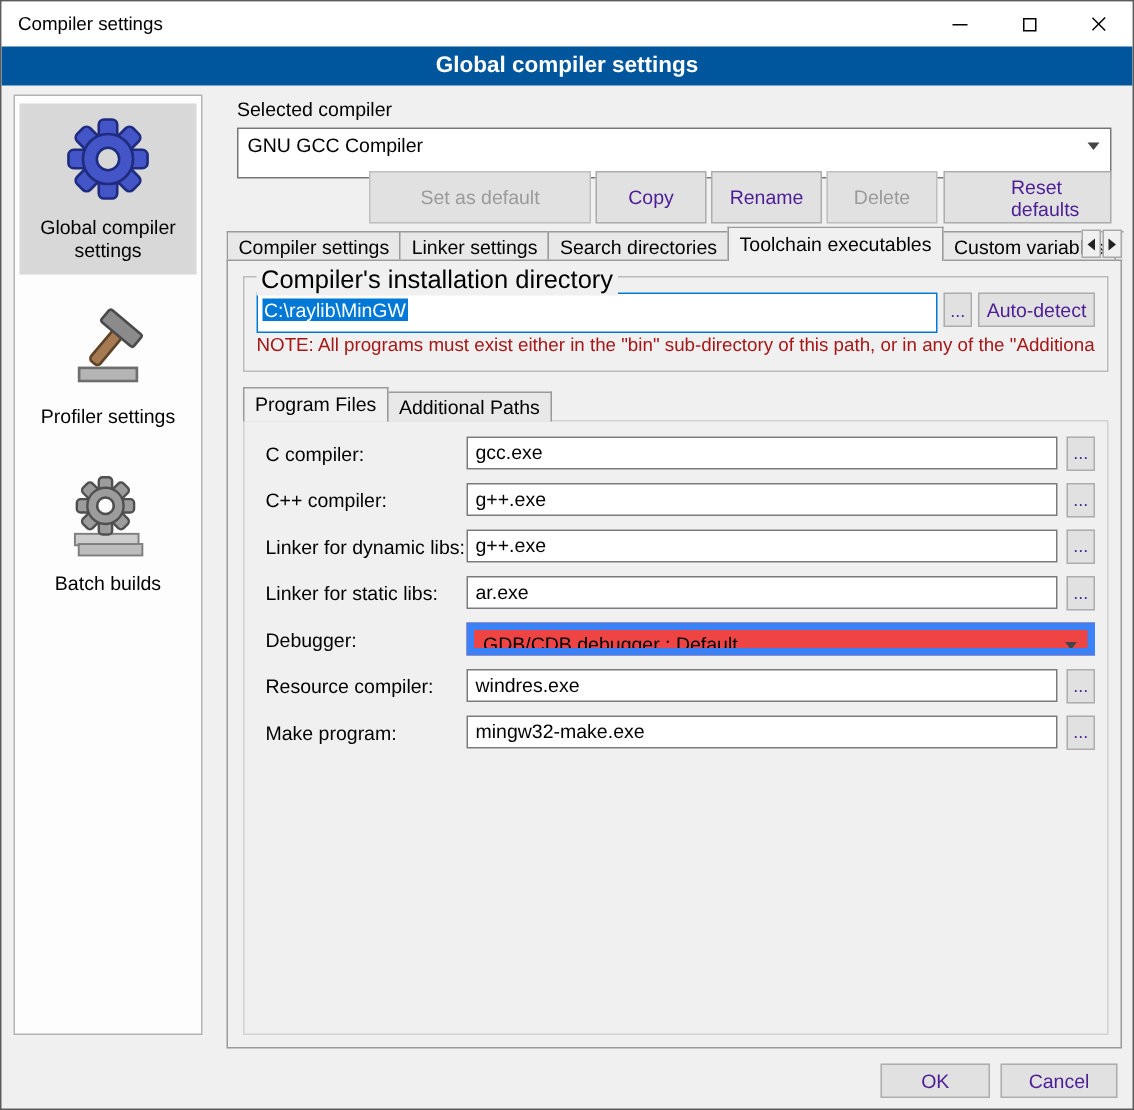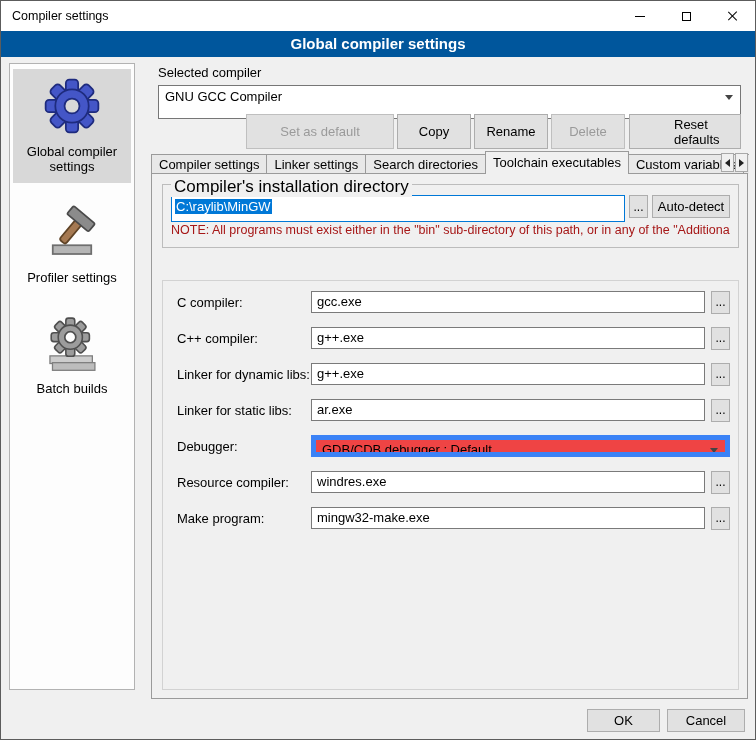--- a/index.html
+++ b/index.html
@@ -37,21 +37,21 @@
 
   
   .sc-label { position:absolute; left:157px; top:64px; }
   .combo { position:relative; background:#fff; border:1px solid #767676; height:34px;
            line-height:21px; padding:0 22px 4px 6px; white-space:nowrap; overflow:hidden; }
   .combo-main { position:absolute; left:157px; top:84px; width:583px; }
   .combo .arr { position:absolute; right:7px; top:9px; width:0; height:0;
                 border-left:4px solid transparent; border-right:4px solid transparent;
                 border-top:5px solid #444; }
   .btn { background:#e1e1e1; border:1px solid #adadad; font-size:13px;
-         display:flex; align-items:center; justify-content:center; color:#000000; }
+         display:flex; align-items:center; justify-content:center; color:#4c1d95; }
   .btn.disabled { color:#9a9a9a; border-color:#bfbfbf; }
   .btn-row { position:absolute; left:157px; top:113px; width:583px; height:35px; display:flex; gap:3px; }
   .b-setdef { margin-left:88px; width:148px; }
   .b-copy,.b-rename,.b-delete { width:74px; }
   .b-reset { margin-left:auto; width:112px;padding-left:44px; }
 
   
   .tabstrip { position:absolute; left:150px; top:150px; width:598px; height:23px;
               display:flex; align-items:flex-end; overflow:hidden; white-space:nowrap; }
   .tab { background:#e8e8e8; border:1px solid #9a9a9a; border-bottom:none; height:20px;
@@ -79,21 +79,21 @@
   .dir-input .sel { background:#0078d7; color:#fff; padding:0 1px; }
   .browse { width:19px; height:23px; font-size:12px; }
   .b-autodetect { width:78px; height:23px; }
   .note { margin-top:5px; color:#a61717; font-size:12.5px; white-space:nowrap; overflow:hidden; }
 
   
   .subtabstrip { position:absolute; left:10px; top:84px; display:flex; align-items:flex-end; height:23px; }
   .subpanel { position:absolute; left:10px; top:106px; width:577px; height:410px;
               border:1px solid #d2d2d2; background:#f0f0f0; padding:10px 8px 10px 14px; }
 
-  .field-row { display:flex; align-items:center; gap:6px; height:22px; margin-bottom:14px; }
+  .field-row { display:flex; align-items:center; gap:6px; height:22px; margin-bottom:9px; }
   .field-label { width:128px; font-size:13px; white-space:nowrap; }
   .tfield { flex:1; background:#fff; border:1px solid #7a7a7a; height:22px; line-height:20px;
             padding:0 5px; white-space:nowrap; overflow:hidden; }
   .combo-field { flex:1; position:relative; background:#ef4444; border:5px solid #3b82f6;
                  height:22px; line-height:20px; padding:0 18px 0 6px; white-space:nowrap; overflow:hidden; }
   .combo-field .arr { position:absolute; right:7px; top:8px; width:0; height:0;
                 border-left:4px solid transparent; border-right:4px solid transparent;
                 border-top:5px solid #444; }
 
   
@@ -200,20 +200,24 @@
       <div class="dir-row">
         <div class="dir-input">
           <span class="sel">C:\raylib\MinGW</span>
         </div>
         <div class="btn browse">...</div>
         <div class="btn b-autodetect">Auto-detect</div>
       </div>
       <div class="note">NOTE: All programs must exist either in the "bin" sub-directory of this path, or in any of the "Additional</div>
     </div>
 
+    <div class="subtabstrip">
+      <div class="tab active">Program Files</div>
+      <div class="tab">Additional Paths</div>
+    </div>
 
     <div class="subpanel">
 
       <div class="field-row">
         <span class="field-label">C compiler:</span>
         <div class="tfield">gcc.exe</div>
         <div class="btn browse">...</div>
       </div>
 
       <div class="field-row">

